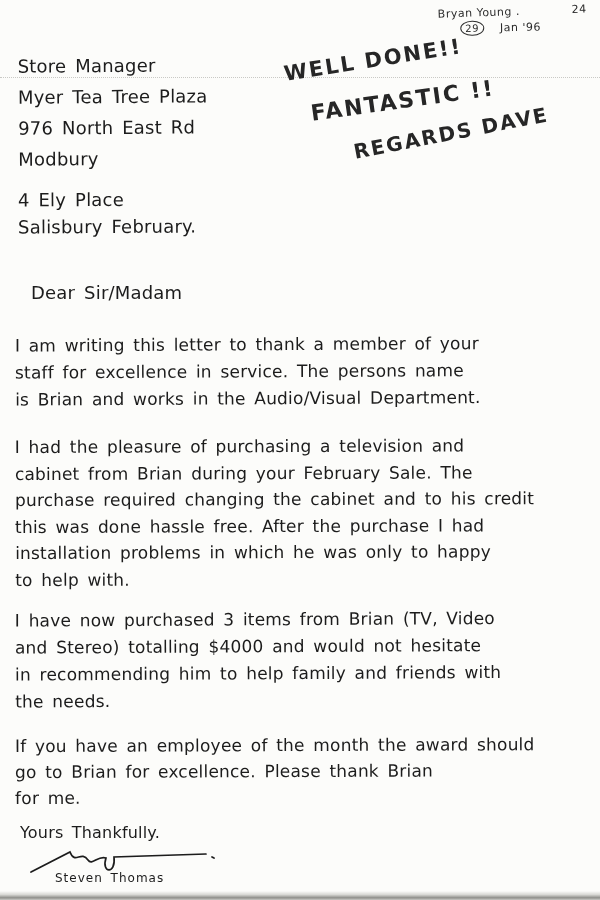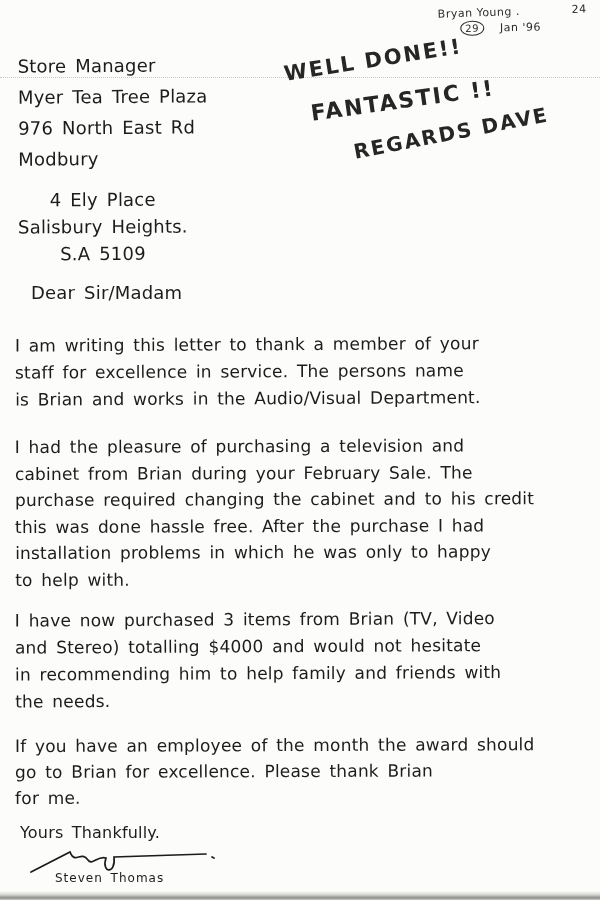--- a/index.html
+++ b/index.html
@@ -44,21 +44,21 @@
   
   .annotation{
     position:absolute;font-weight:bold;text-transform:uppercase;
     color:#262626;letter-spacing:2px;white-space:nowrap;
   }
   .ann1{left:283px;top:48px;font-size:21px;transform:rotate(-9deg);}
   .ann2{left:310px;top:88px;font-size:22px;transform:rotate(-8deg);}
   .ann3{left:352px;top:121px;font-size:20px;transform:rotate(-11deg);}
   
   .recipient{position:absolute;left:18px;top:50px;font-size:18px;line-height:31px;transform:rotate(-.4deg);}
-  .sender{position:absolute;left:18px;top:186px;font-size:18px;line-height:27px;transform:rotate(-.3deg);text-align:center;}
+  .sender{position:absolute;left:18px;top:186px;font-size:18px;line-height:27px;transform:rotate(-.3deg);}
   .salutation{position:absolute;left:15px;top:282px;font-size:18px;margin-left:16px;}
   
   .para{position:absolute;left:15px;font-size:17px;line-height:27px;width:585px;}
   .p1{top:331px;transform:rotate(-.3deg);}
   .p2{top:433px;line-height:26.5px;transform:rotate(-.2deg);}
   .p3{top:606px;transform:rotate(-.3deg);}
   .p4{top:732px;line-height:26px;transform:rotate(-.2deg);}
   .closing{position:absolute;left:20px;top:823px;font-size:16px;}
   .signature{position:absolute;left:28px;top:843px;}
   .sig-name{position:absolute;left:55px;top:871px;font-size:12px;letter-spacing:1px;}
@@ -87,22 +87,21 @@
 
   <div class="recipient hw">
     <span class="line">Store Manager</span>
     <span class="line">Myer Tea Tree Plaza</span>
     <span class="line">976 North East Rd</span>
     <span class="line">Modbury</span>
   </div>
 
   <div class="sender hw">
     <span class="line">4  Ely Place</span>
-    <span class="line">Salisbury Heights.</span>
-    <span class="line">S.A  5109</span>
+    <span class="line">Salisbury February.</span>
   </div>
 
   <div class="salutation hw">Dear Sir/Madam</div>
 
   <div class="para p1 hw">
     <span class="line">I am writing this letter to thank a member of your</span>
     <span class="line">staff for excellence in service.  The persons name</span>
     <span class="line">is Brian and works in the Audio/Visual Department.</span>
   </div>
 

